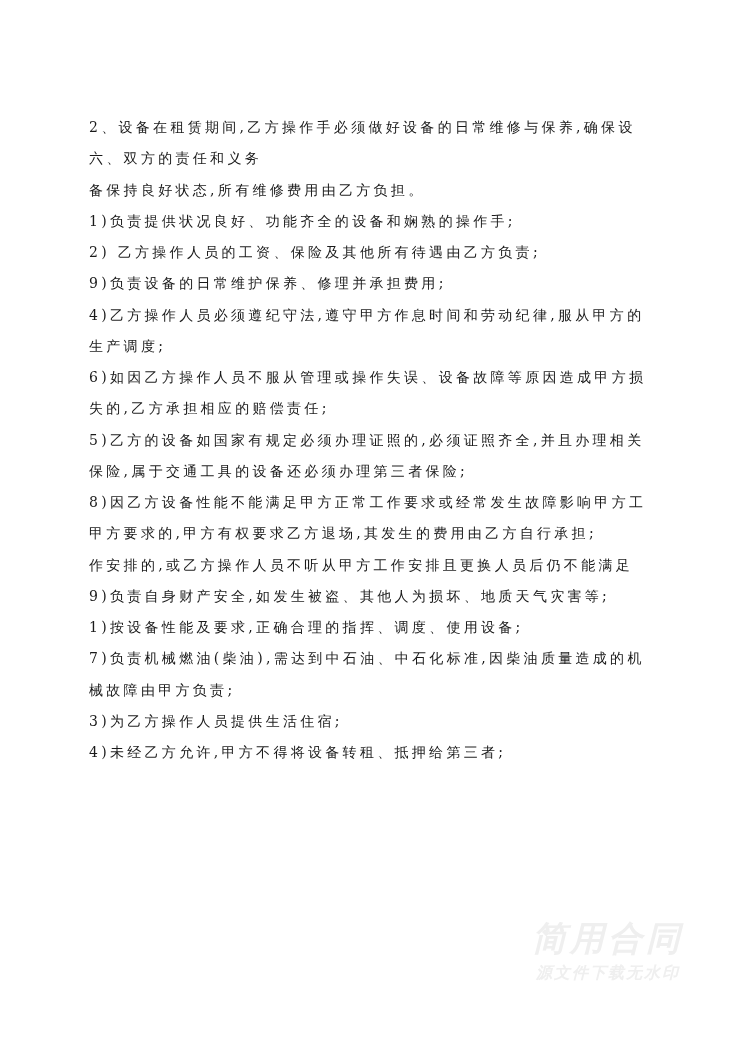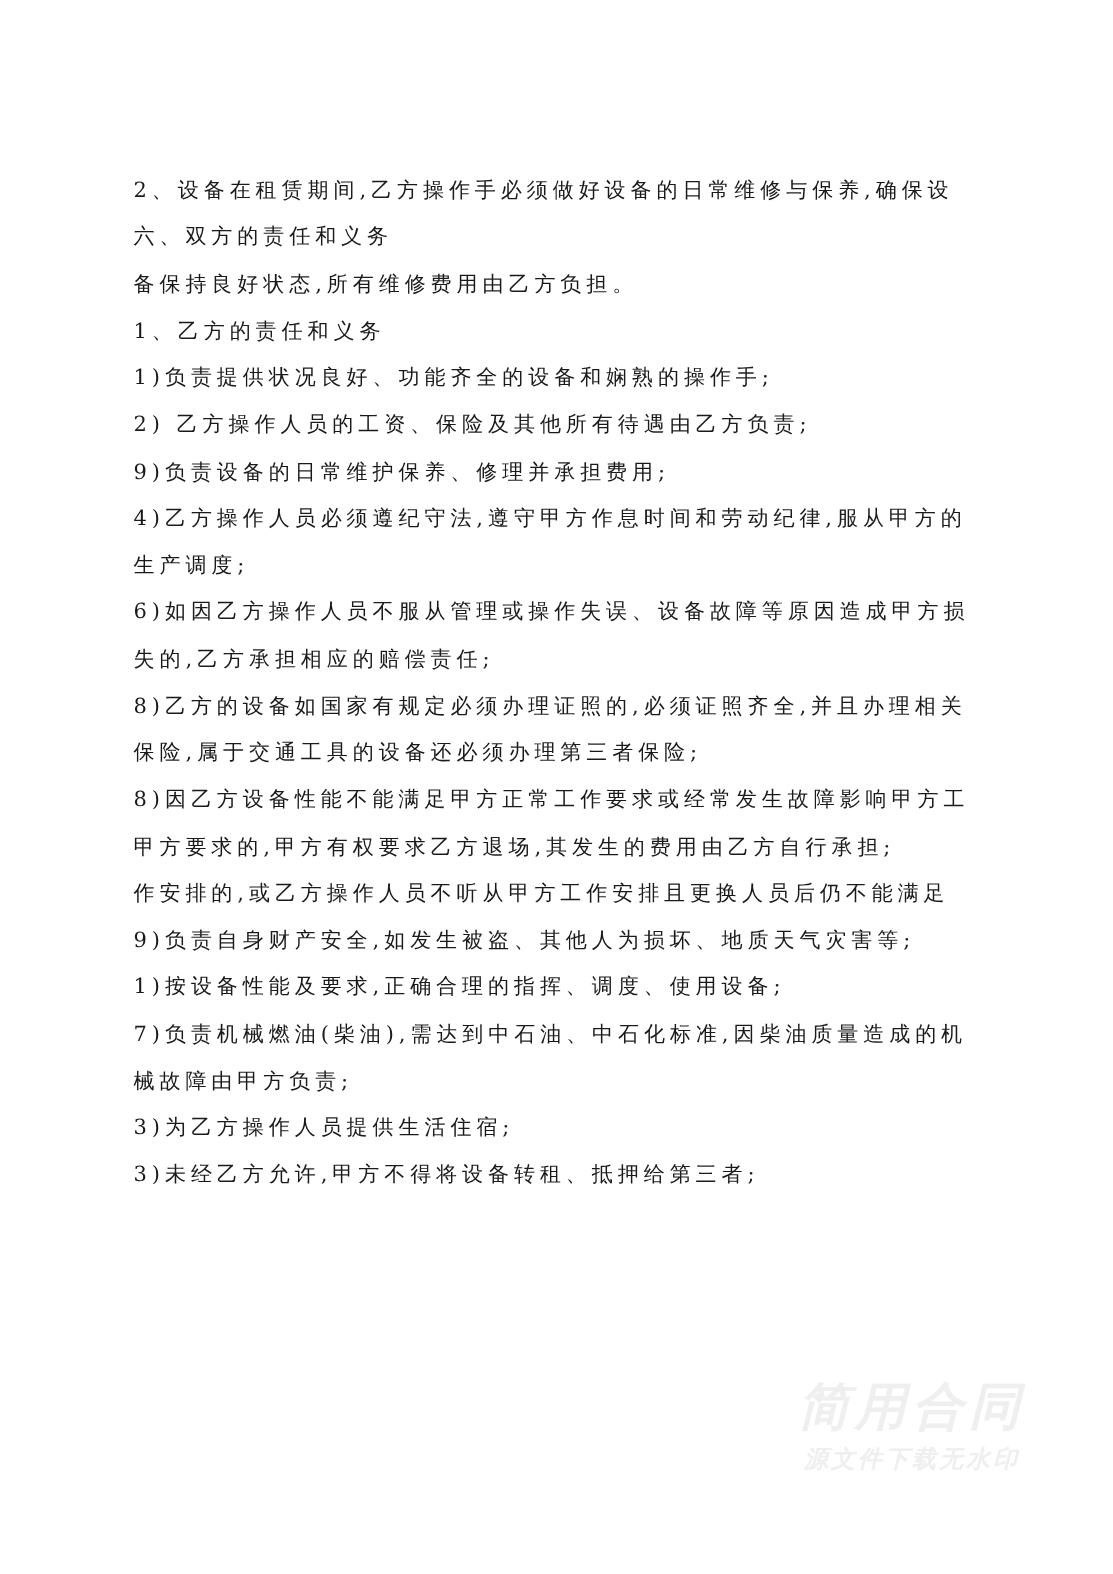--- a/index.html
+++ b/index.html
@@ -50,37 +50,36 @@
       line-height: 30px;
     }
   </style>
 </head>
 <body>
 
 <div class="page">
   <div class="line">2、设备在租赁期间,乙方操作手必须做好设备的日常维修与保养,确保设</div>
   <div class="line">六、双方的责任和义务</div>
   <div class="line">备保持良好状态,所有维修费用由乙方负担。</div>
-  <div class="line">1、乙方的责任和义务</div>
   <div class="line">1)负责提供状况良好、功能齐全的设备和娴熟的操作手;</div>
   <div class="line" style="white-space: pre;">2) 乙方操作人员的工资、保险及其他所有待遇由乙方负责;</div>
   <div class="line">9)负责设备的日常维护保养、修理并承担费用;</div>
   <div class="line">4)乙方操作人员必须遵纪守法,遵守甲方作息时间和劳动纪律,服从甲方的</div>
   <div class="line">生产调度;</div>
   <div class="line">6)如因乙方操作人员不服从管理或操作失误、设备故障等原因造成甲方损</div>
   <div class="line">失的,乙方承担相应的赔偿责任;</div>
-  <div class="line">8)乙方的设备如国家有规定必须办理证照的,必须证照齐全,并且办理相关</div>
+  <div class="line">5)乙方的设备如国家有规定必须办理证照的,必须证照齐全,并且办理相关</div>
   <div class="line">保险,属于交通工具的设备还必须办理第三者保险;</div>
   <div class="line">8)因乙方设备性能不能满足甲方正常工作要求或经常发生故障影响甲方工</div>
   <div class="line">甲方要求的,甲方有权要求乙方退场,其发生的费用由乙方自行承担;</div>
   <div class="line">作安排的,或乙方操作人员不听从甲方工作安排且更换人员后仍不能满足</div>
   <div class="line">9)负责自身财产安全,如发生被盗、其他人为损坏、地质天气灾害等;</div>
   <div class="line">1)按设备性能及要求,正确合理的指挥、调度、使用设备;</div>
   <div class="line">7)负责机械燃油(柴油),需达到中石油、中石化标准,因柴油质量造成的机</div>
   <div class="line">械故障由甲方负责;</div>
   <div class="line">3)为乙方操作人员提供生活住宿;</div>
-  <div class="line">3)未经乙方允许,甲方不得将设备转租、抵押给第三者;</div>
+  <div class="line">4)未经乙方允许,甲方不得将设备转租、抵押给第三者;</div>
 </div>
 
 <div class="watermark">
   <div class="wm-title">简用合同</div>
   <div class="wm-sub">源文件下载无水印</div>
 </div>
 
 </body></html>

